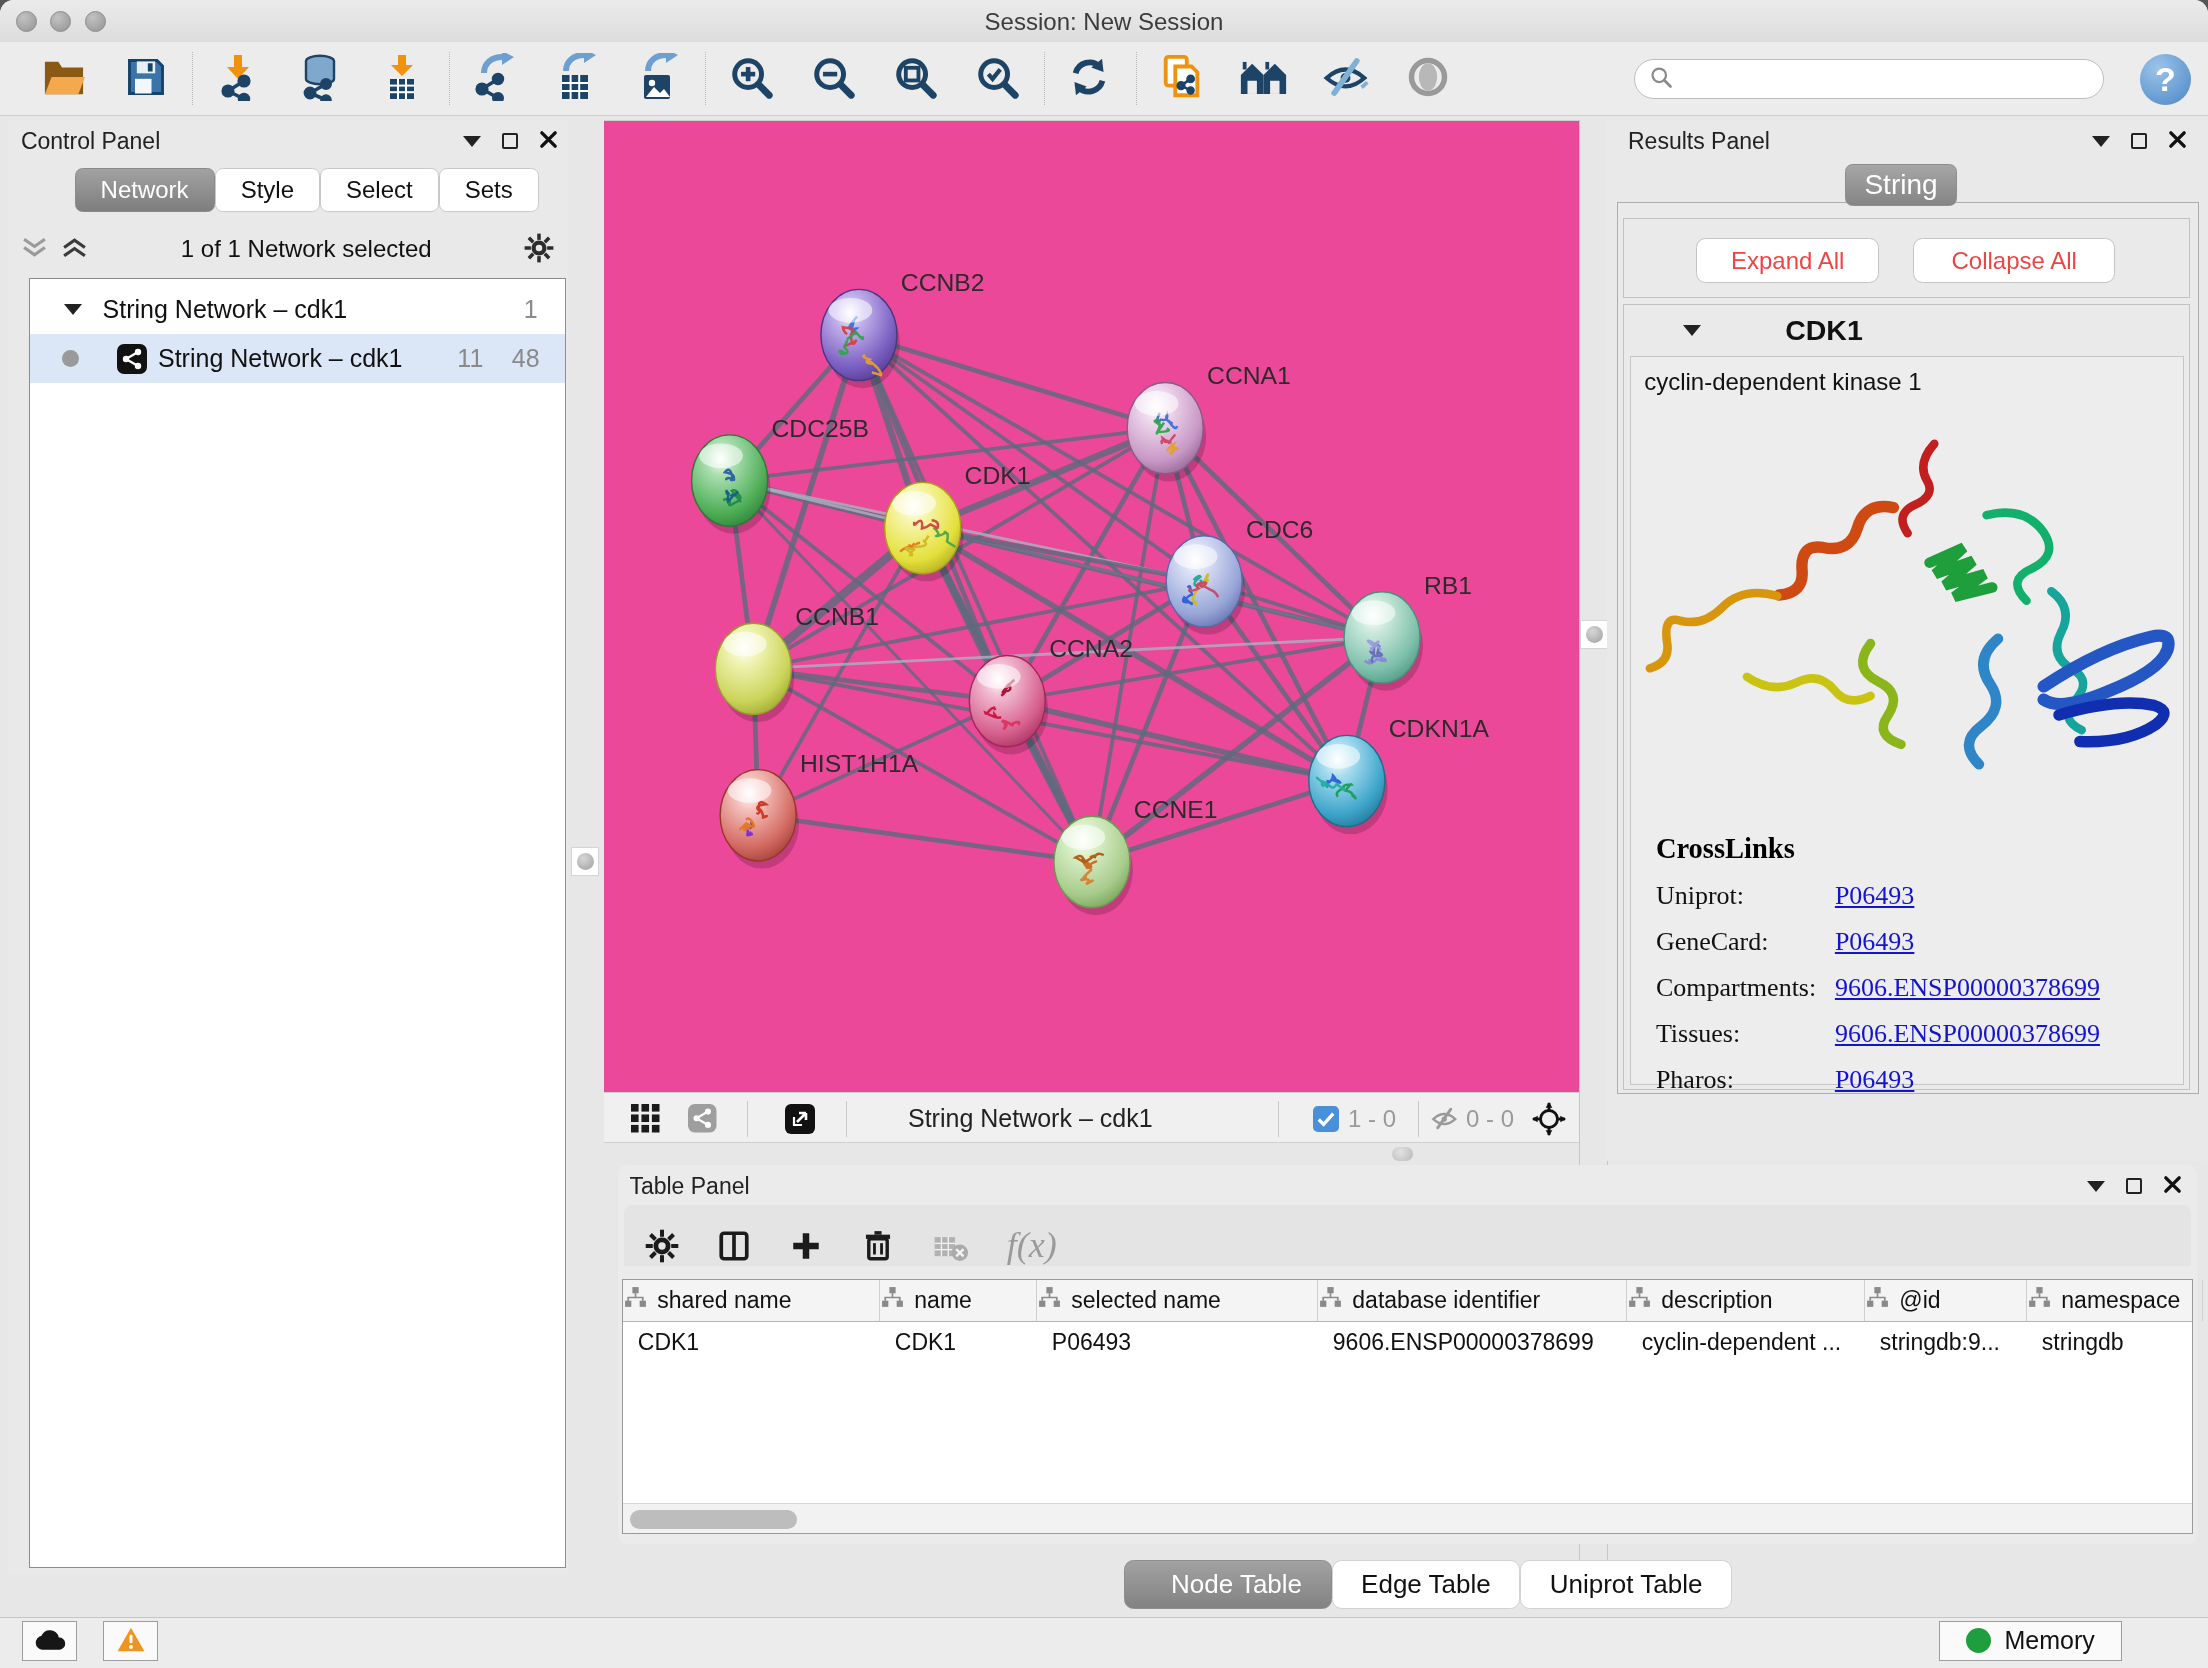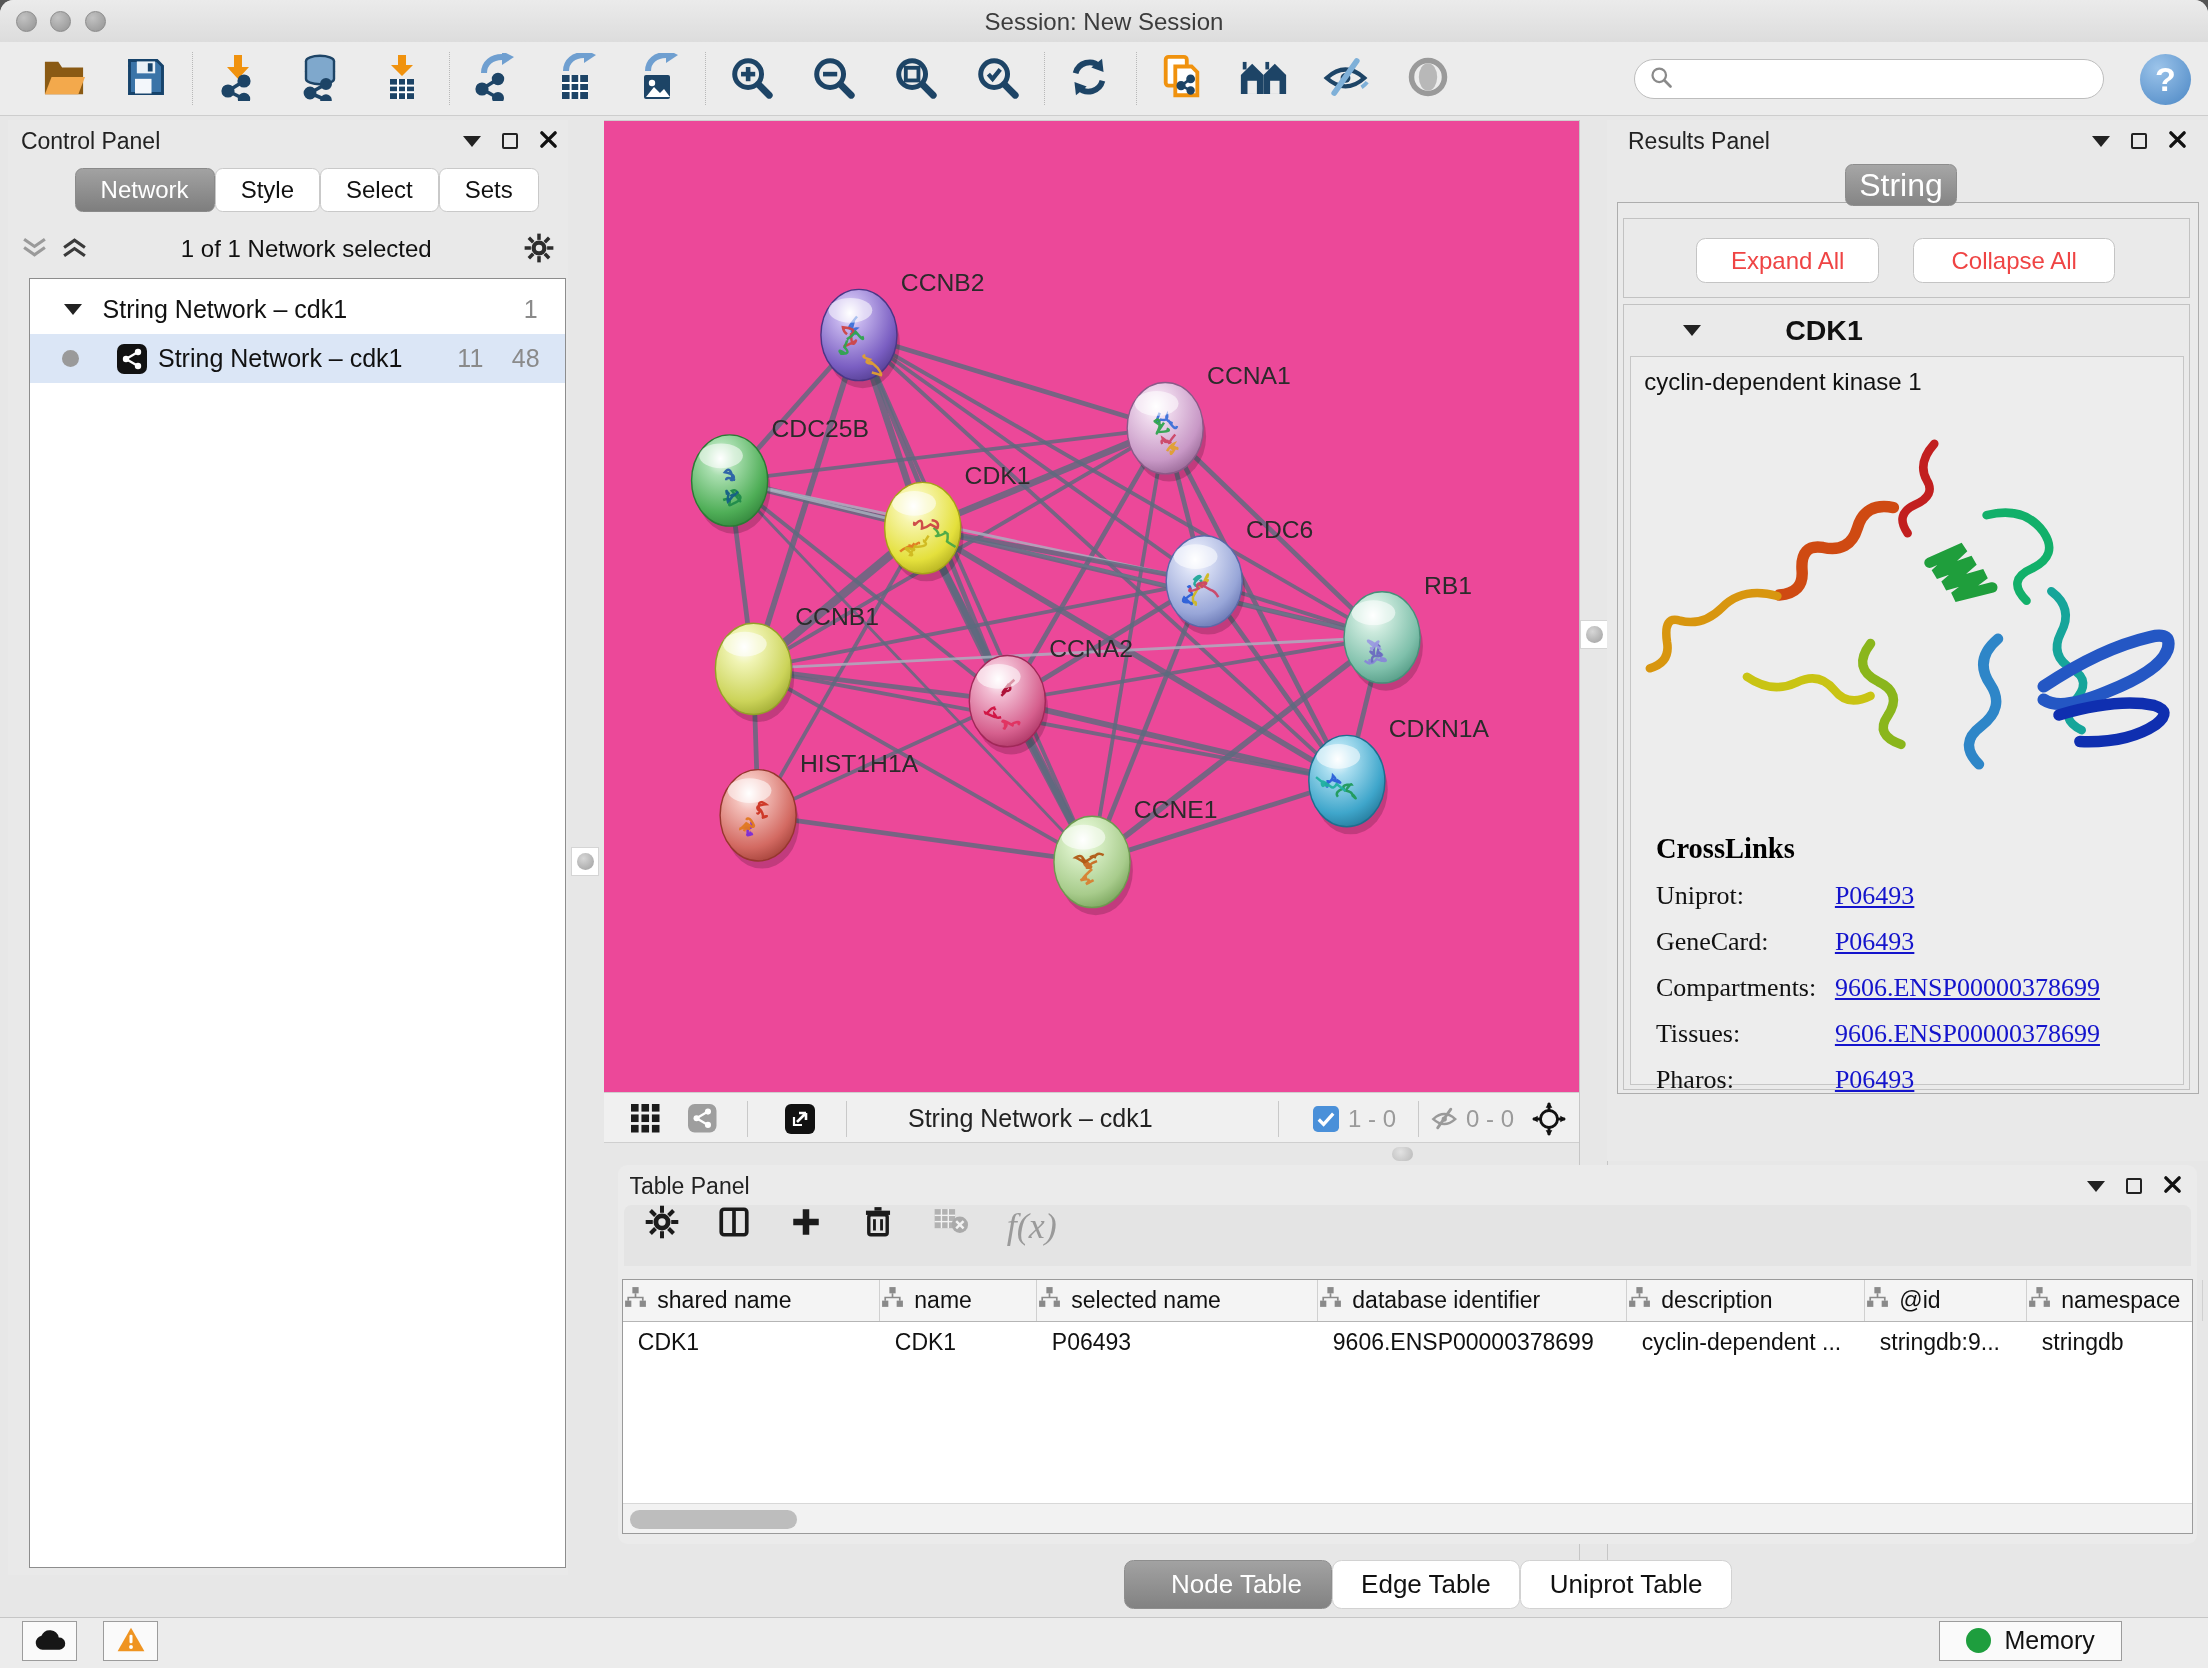--- a/index.html
+++ b/index.html
@@ -63,41 +63,41 @@
     border-top:1px solid #cfcfcf; border-bottom:1px solid #cfcfcf; }
   .netbar .bar-sep { position:absolute; top:7.6px; width:0; height:36px; border-left:1px solid #c9c9c9; }
   .netbar-title { position:absolute; left:304px; top:10.5px; font-size:25px; color:#222; }
   .net-count { position:absolute; top:12.4px; font-size:24px; color:#9a9a9a; }
 
   
   .results-panel { position:absolute; left:1607px; top:120px; width:601px; height:1041px; background:#e9e9e9; }
   .rp-header { position:absolute; left:21px; right:21px; top:7.6px; display:flex; align-items:center; }
   .string-tab { position:absolute; left:238px; top:44px; width:112px; height:42px;
     background:linear-gradient(#a6a6a6,#858585); border:1px solid #8d8d8d; border-radius:7.6px;
-    color:#fff; font-size:32px; display:flex; align-items:center; justify-content:center; z-index:2; }
+    color:#fff; font-size:28px; display:flex; align-items:center; justify-content:center; z-index:2; }
   .rp-outer { position:absolute; left:9.5px; top:82px; width:582px; height:892px; background:#eaeaea; border:1.4px solid #adadad; }
   .rp-btnbox { position:absolute; left:5.7px; top:15px; width:567px; height:80px; border:1px solid #c2c2c2; }
   .rp-btn { position:absolute; top:19px; height:45px; background:#fff; border:1px solid #c4c4c4; border-radius:9.5px;
     font-size:24px; color:#ef4444; display:flex; align-items:center; justify-content:center; }
   .rp-entry { position:absolute; left:5.7px; top:101px; width:567px; height:786px; border:1px solid #c2c2c2; }
   .entry-header { position:absolute; left:0; top:0; width:100%; height:51px; display:flex; align-items:center; }
   .entry-name { font-size:28.5px; font-weight:bold; color:#111; }
   .entry-inner { position:absolute; left:5.7px; top:51px; width:554px; height:729px; background:#ededed; border:1px solid #c6c6c6; }
   .entry-desc { position:absolute; left:13.3px; top:11.4px; font-size:24px; color:#111; }
   .crosslinks { position:absolute; left:25px; top:476px; font-family:"Liberation Serif", serif; }
   .cl-title { font-size:28.5px; font-weight:bold; color:#000; }
   .cl-row { display:flex; margin-top:16px; font-size:26px; }
   .cl-label { width:179px; color:#111; }
   .cl-link { color:#1414cc; text-decoration:underline; }
 
   
   .table-panel { position:absolute; left:618px; top:1165px; width:1579px; height:379px; background:#ebebeb; border-radius:9.5px; }
   .tp-header { position:absolute; left:11.4px; right:15px; top:7.6px; display:flex; align-items:center; }
   .tp-toolbar { position:absolute; left:5.7px; top:40px; width:1567px; height:61px; background:#e4e4e4; border-radius:7.6px 7.6px 0 0;
-    display:flex; align-items:flex-start; padding-left:21px; gap:38px; }
+    display:flex; align-items:flex-end; padding-left:21px; gap:38px; }
   .table-box { position:absolute; left:3.8px; top:114px; width:1571px; height:255px; background:#fff; border:1.9px solid #9a9a9a; }
   .thead { position:absolute; left:0; top:0; width:100%; height:42px; background:#f4f4f4; border-bottom:1.9px solid #b5b5b5; display:flex; }
   .th { display:flex; align-items:center; gap:9.5px; font-size:23px; color:#111;
     border-right:1px solid #d0d0d0; overflow:hidden; white-space:nowrap; flex:0 0 auto; }
   .trow { position:absolute; left:0; top:42px; width:100%; height:40px; display:flex; }
   .td { font-size:23px; color:#111; padding-left:15px; display:flex; align-items:center; overflow:hidden; white-space:nowrap; flex:0 0 auto; }
   .t-scroll { position:absolute; left:0; bottom:0; width:100%; height:30px; background:#f2f2f2; border-top:1px solid #d8d8d8; }
   .t-thumb { position:absolute; left:7.6px; top:5.7px; width:167px; height:19px; background:#bdbdbd; border-radius:9.5px; }
 
   

